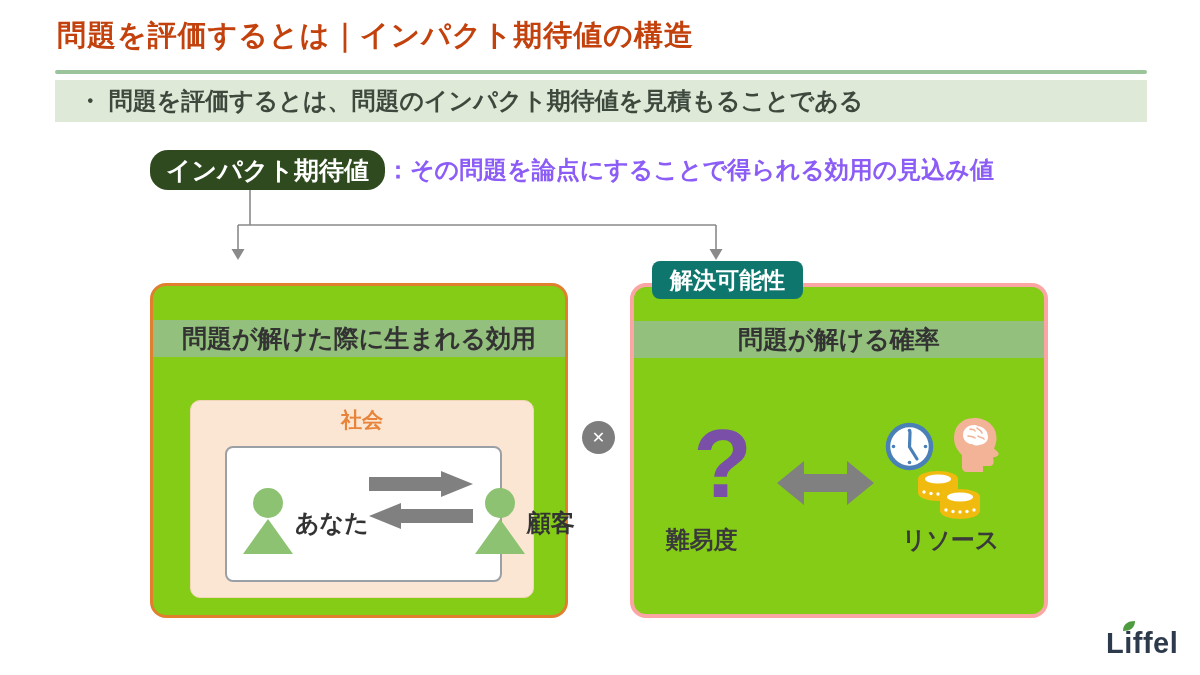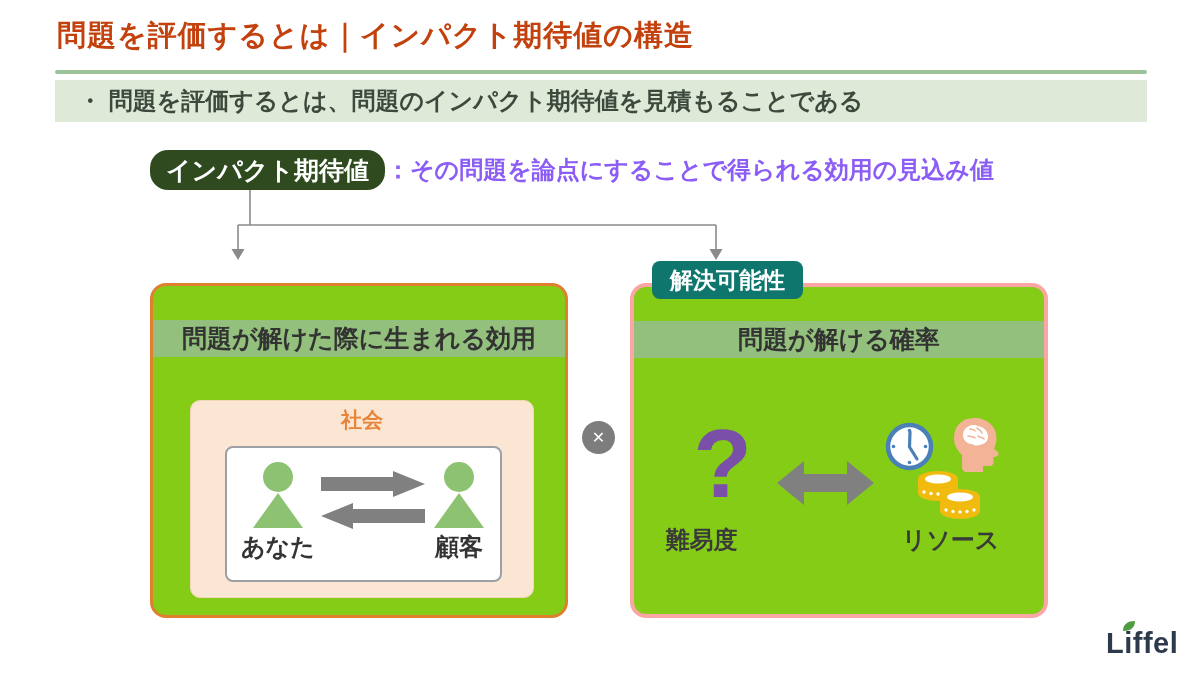--- a/index.html
+++ b/index.html
@@ -21,21 +21,21 @@
   .solv-box { left:630px; border:4px solid #fca5a5; }
   .band { position:absolute; left:0; right:0; top:34px; height:37px; background:#93c07c; display:flex; align-items:center; justify-content:center; font-size:25px; font-weight:bold; color:#333333; }
 
   .badge { position:absolute; top:261px; height:38px; display:inline-flex; align-items:center; padding:0 18px; border-radius:8px; color:#ffffff; font-size:23px; font-weight:bold; z-index:3; }
   .impact-badge { left:172px; background:#ec8a3d; }
   .solv-badge { left:652px; background:#0f766e; }
 
   .society { position:absolute; left:37px; top:114px; width:344px; height:198px; background:#fae6d2; border:1px solid #f2d6b8; border-radius:10px; }
   .society-label { position:absolute; left:0; right:0; top:5px; text-align:center; font-size:21px; font-weight:bold; color:#e8833a; }
   .exchange { position:absolute; left:34px; top:45px; width:277px; height:136px; background:#ffffff; border:2px solid #9aa0a6; border-radius:8px; display:flex; justify-content:space-between; padding:14px 14px 0 14px; }
-  .person-col { display:flex; flex-direction:column; align-items:center; }
+  .person-col { display:flex; flex-direction:row; align-items:center; }
   .person-label { margin-top:3px; font-size:24px; font-weight:bold; color:#333333; white-space:nowrap; }
   .swap-col { display:flex; flex-direction:column; gap:6px; margin-top:9px; }
 
   .mult { position:absolute; left:582px; top:421px; width:33px; height:33px; border-radius:50%; background:#7d7d7d; color:#ffffff; display:flex; align-items:center; justify-content:center; font-size:16px; font-weight:900; }
 
   .qmark { position:absolute; left:655px; top:416px; width:135px; text-align:center; font-size:96px; line-height:1.0; font-weight:bold; color:#7a4fa8; }
   .sub-label { position:absolute; font-size:24px; font-weight:bold; color:#3a3a3a; text-align:center; white-space:nowrap; }
   .diff-label { left:634px; top:524px; width:135px; }
   .res-label { left:888px; top:524px; width:125px; }
   .dbl-arrow { position:absolute; left:777px; top:457px; }

